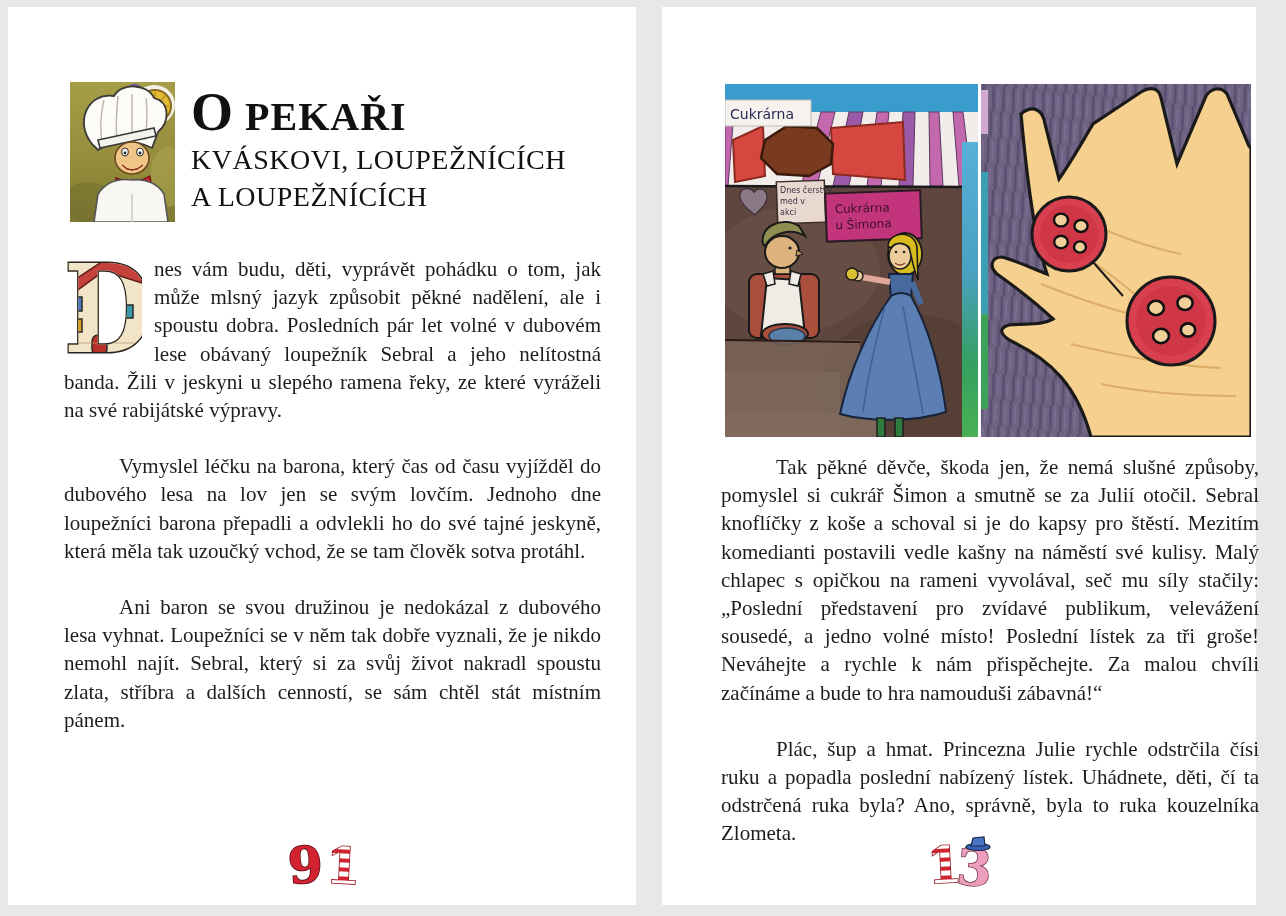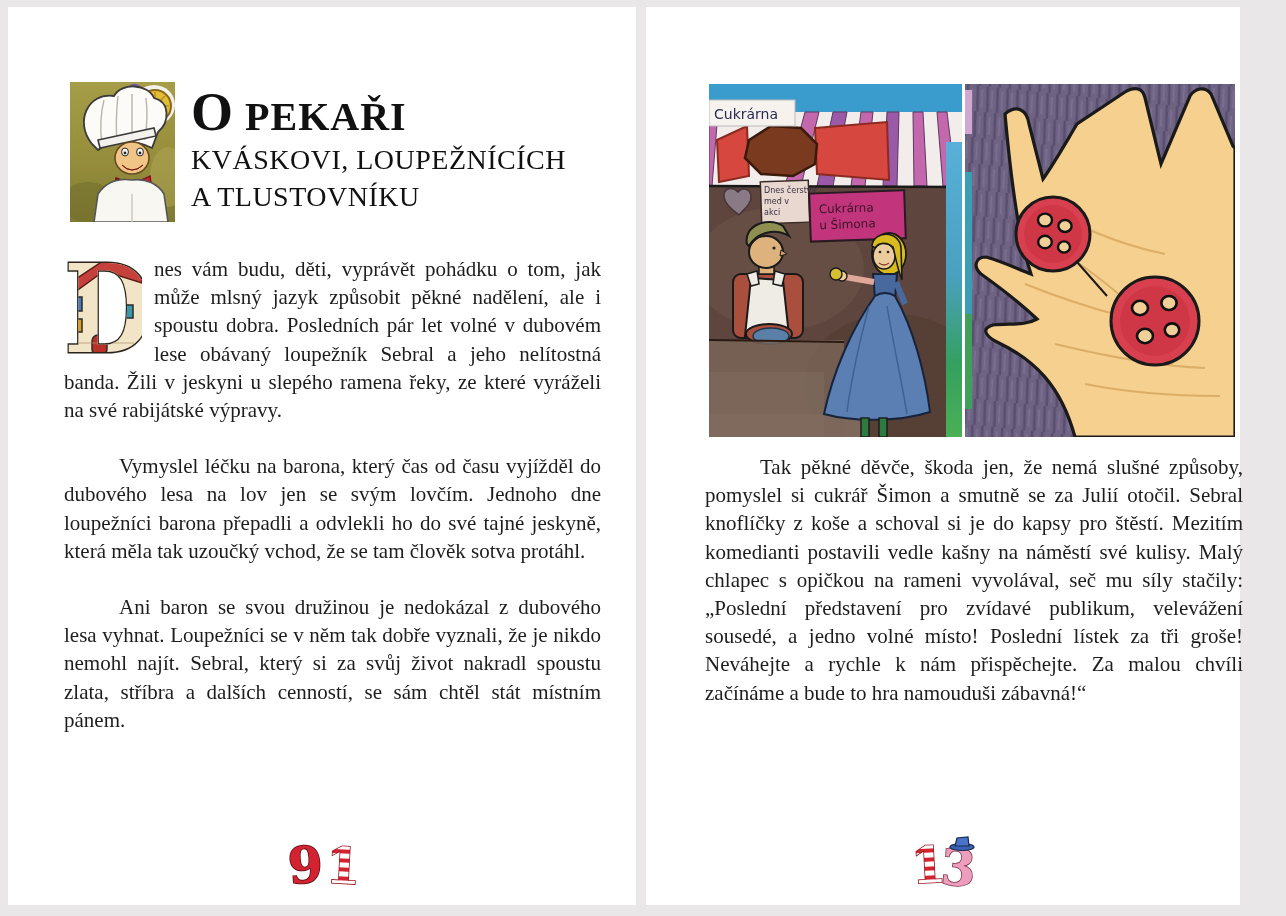--- a/index.html
+++ b/index.html
@@ -3,21 +3,21 @@
 <meta charset="utf-8">
 <style>
   html,body{margin:0;padding:0;}
   body{
     width:1286px;height:916px;position:relative;overflow:hidden;
     background:#e9e7e8;
     font-family:"Liberation Serif","DejaVu Serif",serif;
   }
   .page{position:absolute;top:7px;height:898px;background:#ffffff;}
   #left-page{left:8px;width:628px;}
-  #right-page{left:646px;width:594px;}
+  #right-page{left:662px;width:594px;}
 
   
   .lp-header{position:absolute;left:62px;top:75px;display:flex;align-items:flex-start;}
   .baker-art{width:105px;height:140px;flex:0 0 auto;}
   .title-block{margin-left:16px;padding-top:2px;color:#111;}
   .title-line1{font-size:40px;font-weight:bold;line-height:1.05;letter-spacing:1px;}
   .title-line1::first-letter{font-size:54px;}
   .title-line2,.title-line3{font-size:28px;font-weight:normal;line-height:1.34;letter-spacing:.5px;}
 
   
@@ -81,21 +81,21 @@
       <path d="M46,96 Q62,104 80,94 L81,101 Q62,110 45,103 Z" fill="#c8202f" stroke="#7a1018" stroke-width="1.4"></path>
       <path d="M58,104 L68,104 L64,122 Q60,118 58,104 Z" fill="#c8202f" stroke="#7a1018" stroke-width="1.4"></path>
 
       <path d="M28,112 C36,100 48,96 62,98 C76,96 88,102 94,112 L98,140 L24,140 Z" fill="#f8f7f2" stroke="#555" stroke-width="1.6"></path>
       <line x1="62" y1="112" x2="62" y2="140" stroke="#c9c5ba" stroke-width="1.4"></line>
     </svg>
 
     <div class="title-block">
       <div class="title-line1">O PEKAŘI</div>
       <div class="title-line2">KVÁSKOVI, LOUPEŽNÍCÍCH</div>
-      <div class="title-line3">A TLUSTOVNÍKU</div>
+      <div class="title-line3">A LOUPEŽNÍCÍCH</div>
     </div>
   </div>
 
   <div class="body-text" id="lp-text">
     <p class="first">
       
       <svg class="dropcap" viewBox="0 0 78 96">
         <defs>
           <clipPath id="dclip">
             <text x="0" y="93" font-size="122" font-weight="bold" transform="scale(0.84,1)">D</text>
@@ -262,20 +262,21 @@
         <ellipse cx="175" cy="224" rx="8" ry="7.2"></ellipse>
         <ellipse cx="204" cy="219" rx="7.6" ry="7"></ellipse>
         <ellipse cx="180" cy="252" rx="8" ry="7.2"></ellipse>
         <ellipse cx="207" cy="246" rx="7.2" ry="6.6"></ellipse>
       </g>
     </svg>
   </div>
 
   <div class="body-text" id="rp-text">
     <p>Tak pěkné děvče, škoda jen, že nemá slušné způsoby, pomyslel si cukrář Šimon a smutně se za Julií otočil. Sebral knoflíčky z koše a schoval si je do kapsy pro štěstí. Mezitím komedianti postavili vedle kašny na náměstí své kulisy. Malý chlapec s opičkou na rameni vyvolával, seč mu síly stačily: „Poslední představení pro zvídavé publikum, velevážení sousedé, a jedno volné místo! Poslední lístek za tři groše! Neváhejte a rychle k nám přispěchejte. Za malou chvíli začínáme a bude to hra namouduši zábavná!“</p>
+    <p>Plác, šup a hmat. Princezna Julie rychle odstrčila čísi ruku a popadla poslední nabízený lístek. Uhádnete, děti, čí ta odstrčená ruka byla? Ano, správně, byla to ruka kouzelníka Zlometa.</p>
   </div>
 
   <div class="page-num">
     <svg width="92" height="58" viewBox="0 0 92 58">
       <defs>
         <pattern id="stripeR" width="12" height="9" patternUnits="userSpaceOnUse">
           <rect width="12" height="9" fill="#ffffff"></rect>
           <rect y="5" width="12" height="4" fill="#d42330"></rect>
         </pattern>
       </defs>

